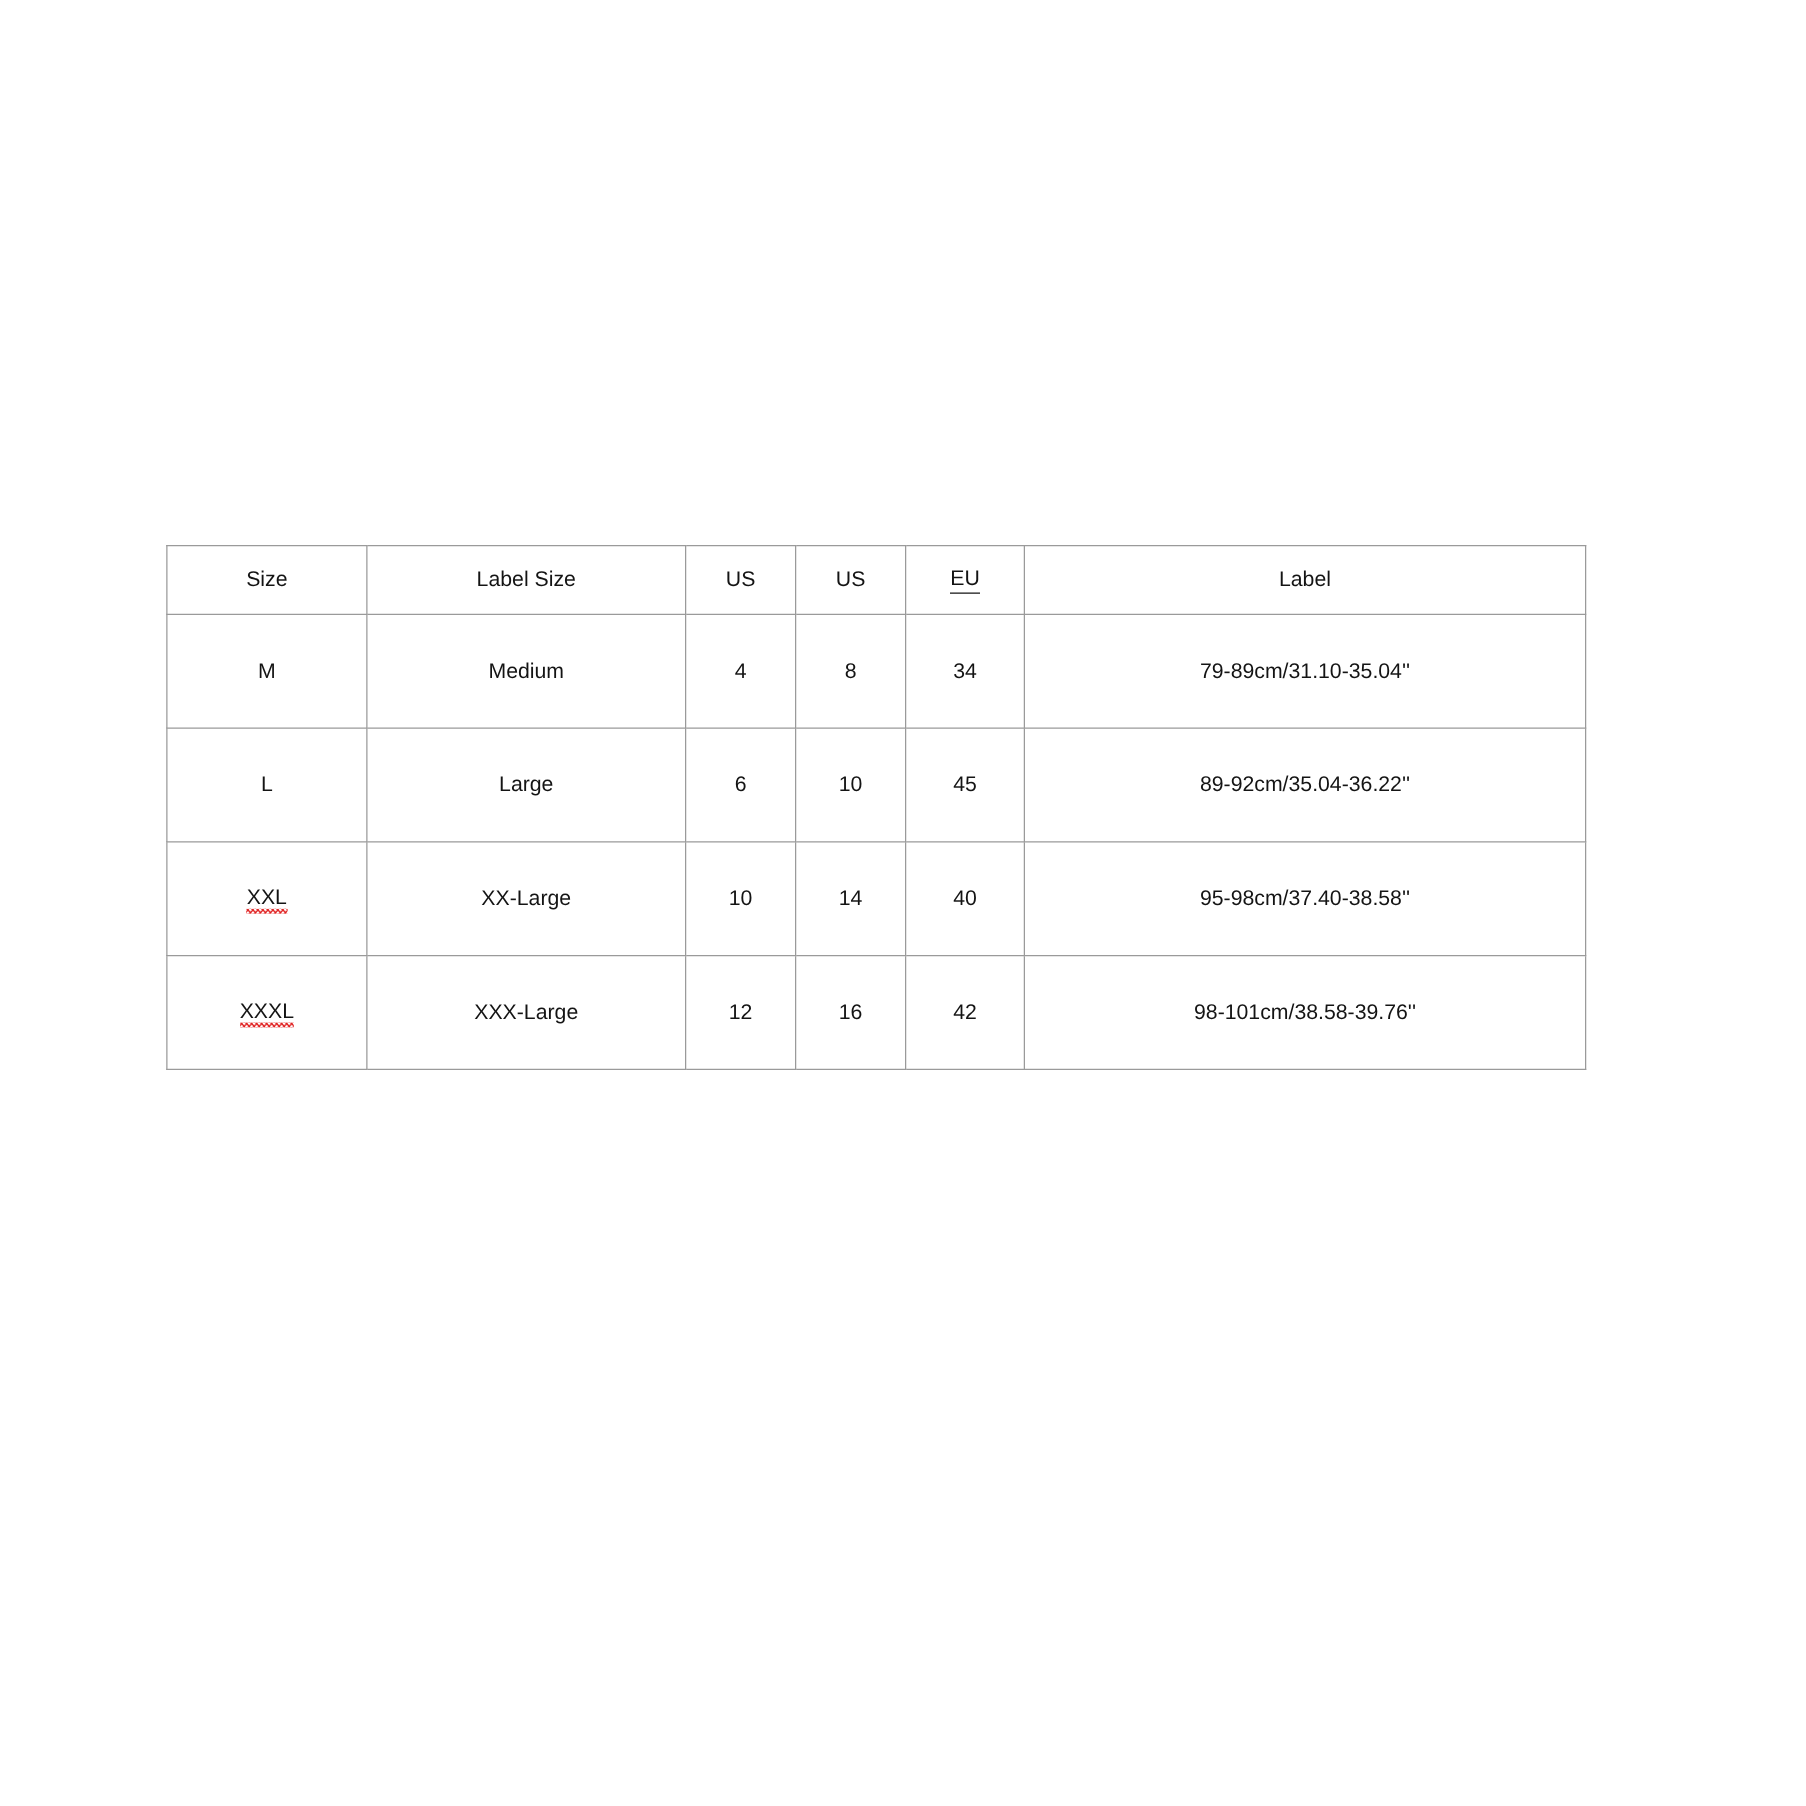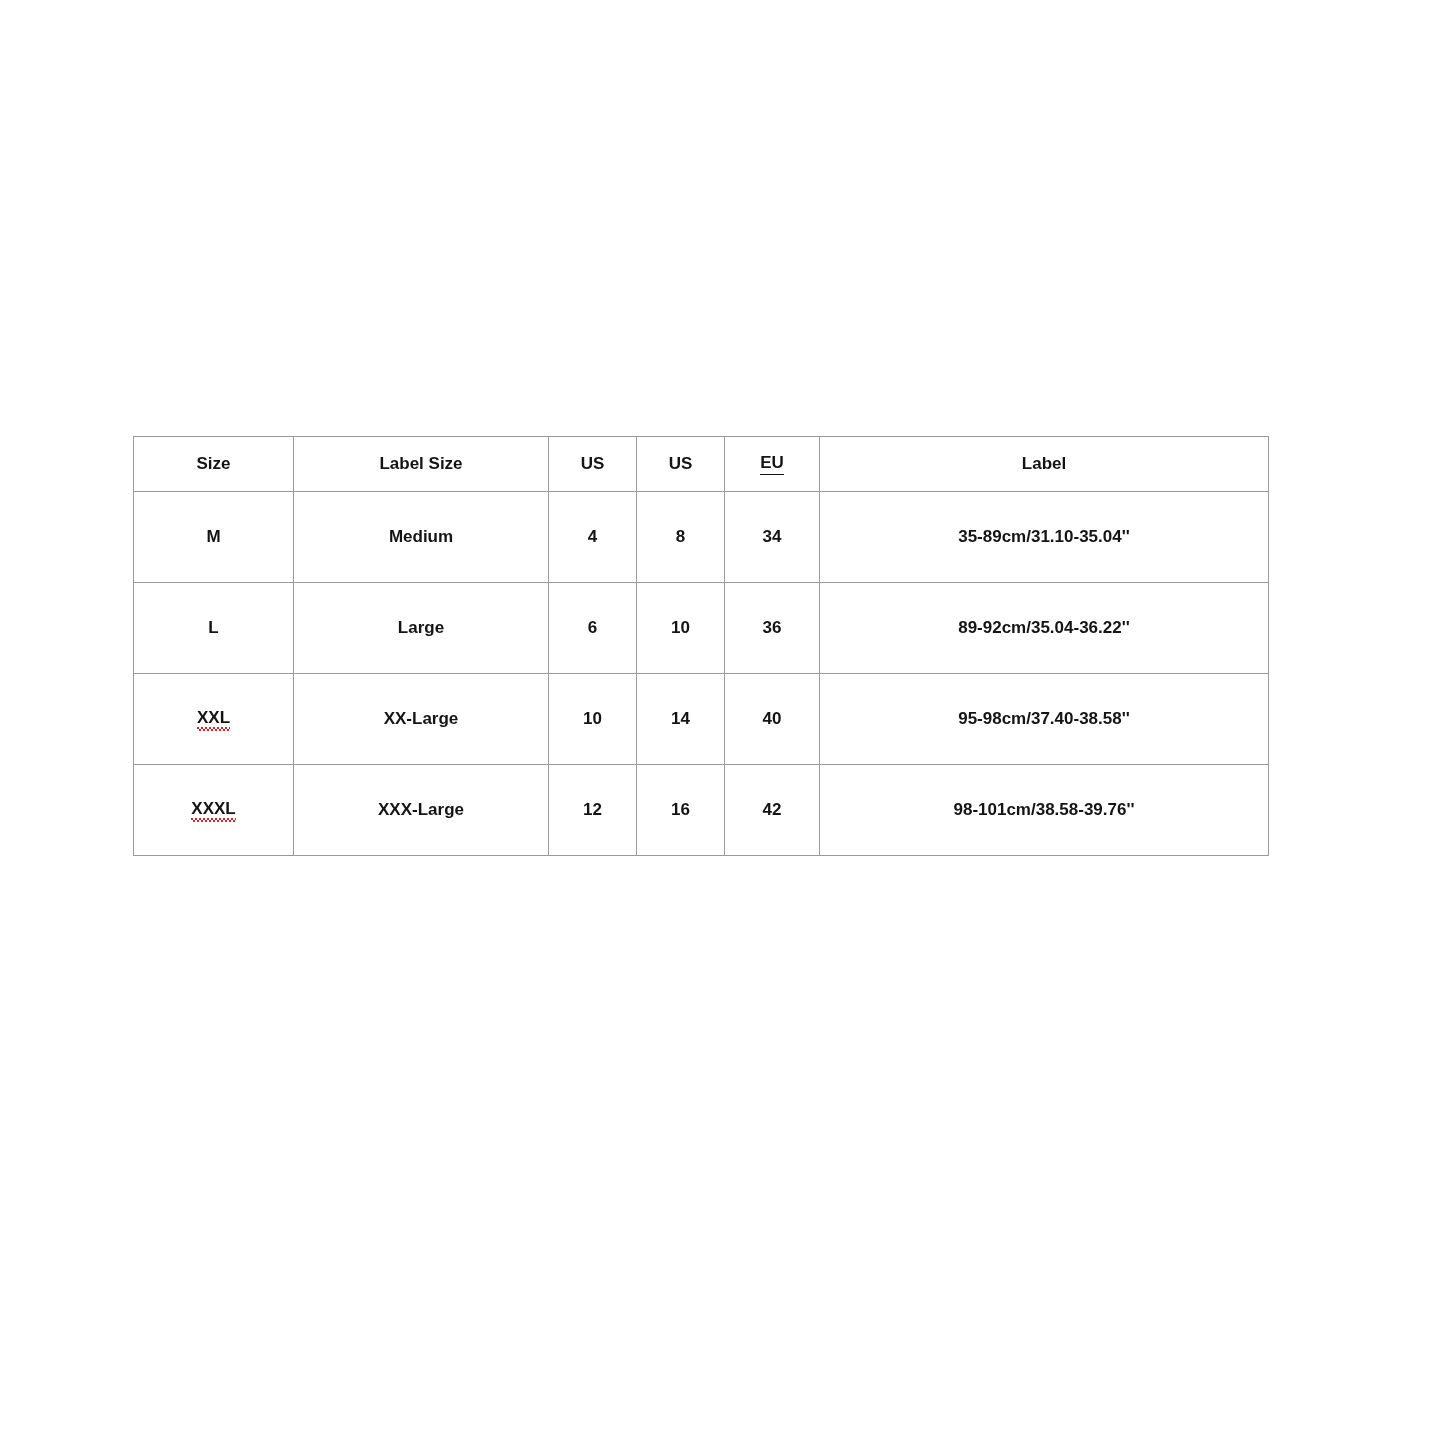--- a/index.html
+++ b/index.html
@@ -25,21 +25,21 @@
     border-collapse: collapse;
     table-layout: fixed;
     width: 100%;
     border: 1px solid #9a9a9a;
   }
   table.size-chart td,
   table.size-chart th {
     border: 1px solid #9a9a9a;
     text-align: center;
     vertical-align: middle;
-    font-weight: bold;
+    font-weight: normal;
     font-size: 17px;
     color: #141414;
     padding: 0 4px;
     background: #ffffff;
   }
   thead th {
     height: 54px;
     font-size: 17.5px;
   }
   tbody td {
@@ -125,38 +125,38 @@
         <td>
           <span>4</span>
         </td>
         <td>
           <span>8</span>
         </td>
         <td>
           <span>34</span>
         </td>
         <td>
-          <span>35-89cm/31.10-35.04''</span>
+          <span>79-89cm/31.10-35.04''</span>
         </td>
       </tr>
       <tr>
         <td>
           <span>L</span>
         </td>
         <td>
           <span>Large</span>
         </td>
         <td>
           <span>6</span>
         </td>
         <td>
           <span>10</span>
         </td>
         <td>
-          <span>36</span>
+          <span>45</span>
         </td>
         <td>
           <span>89-92cm/35.04-36.22''</span>
         </td>
       </tr>
       <tr>
         <td>
           <span class="squiggle">XXL</span>
         </td>
         <td>

